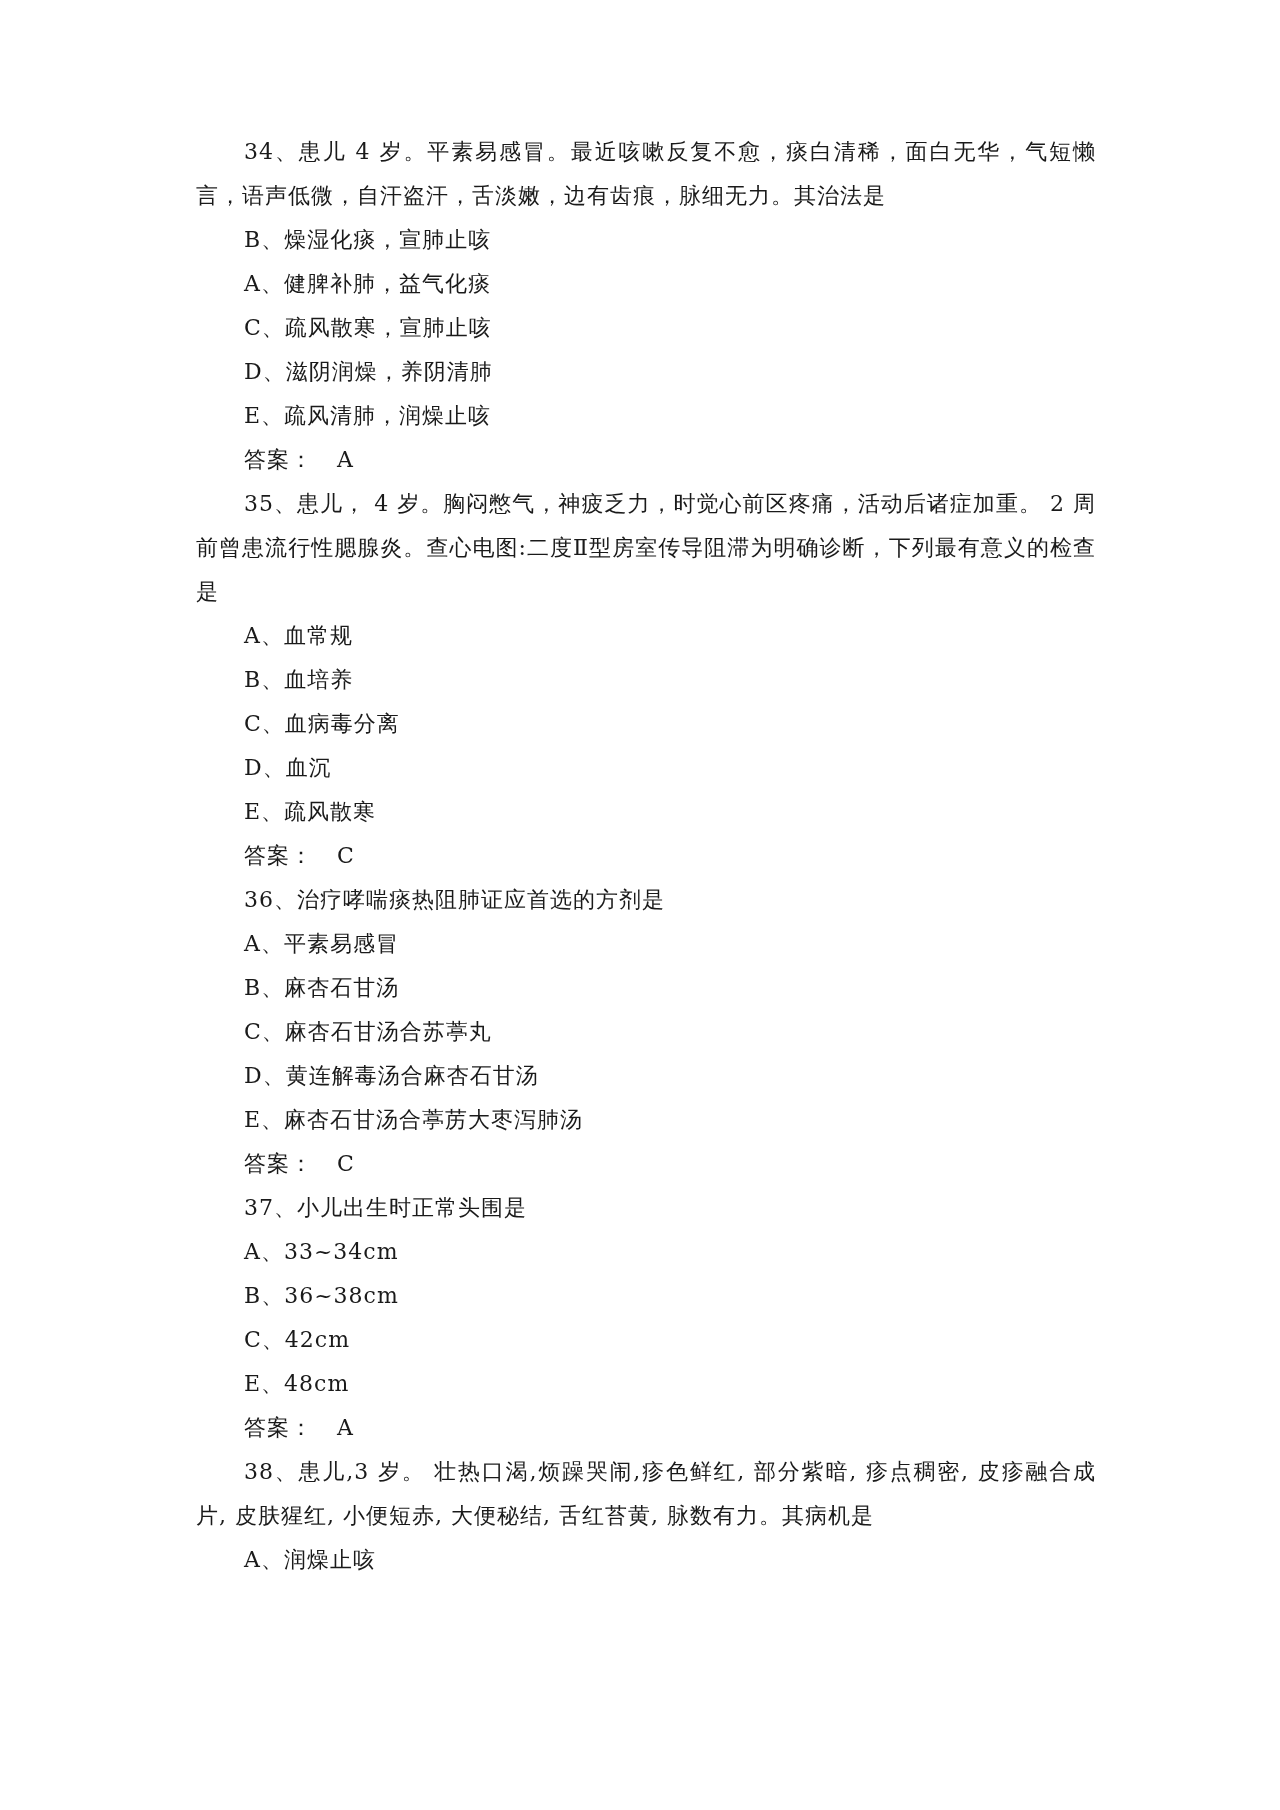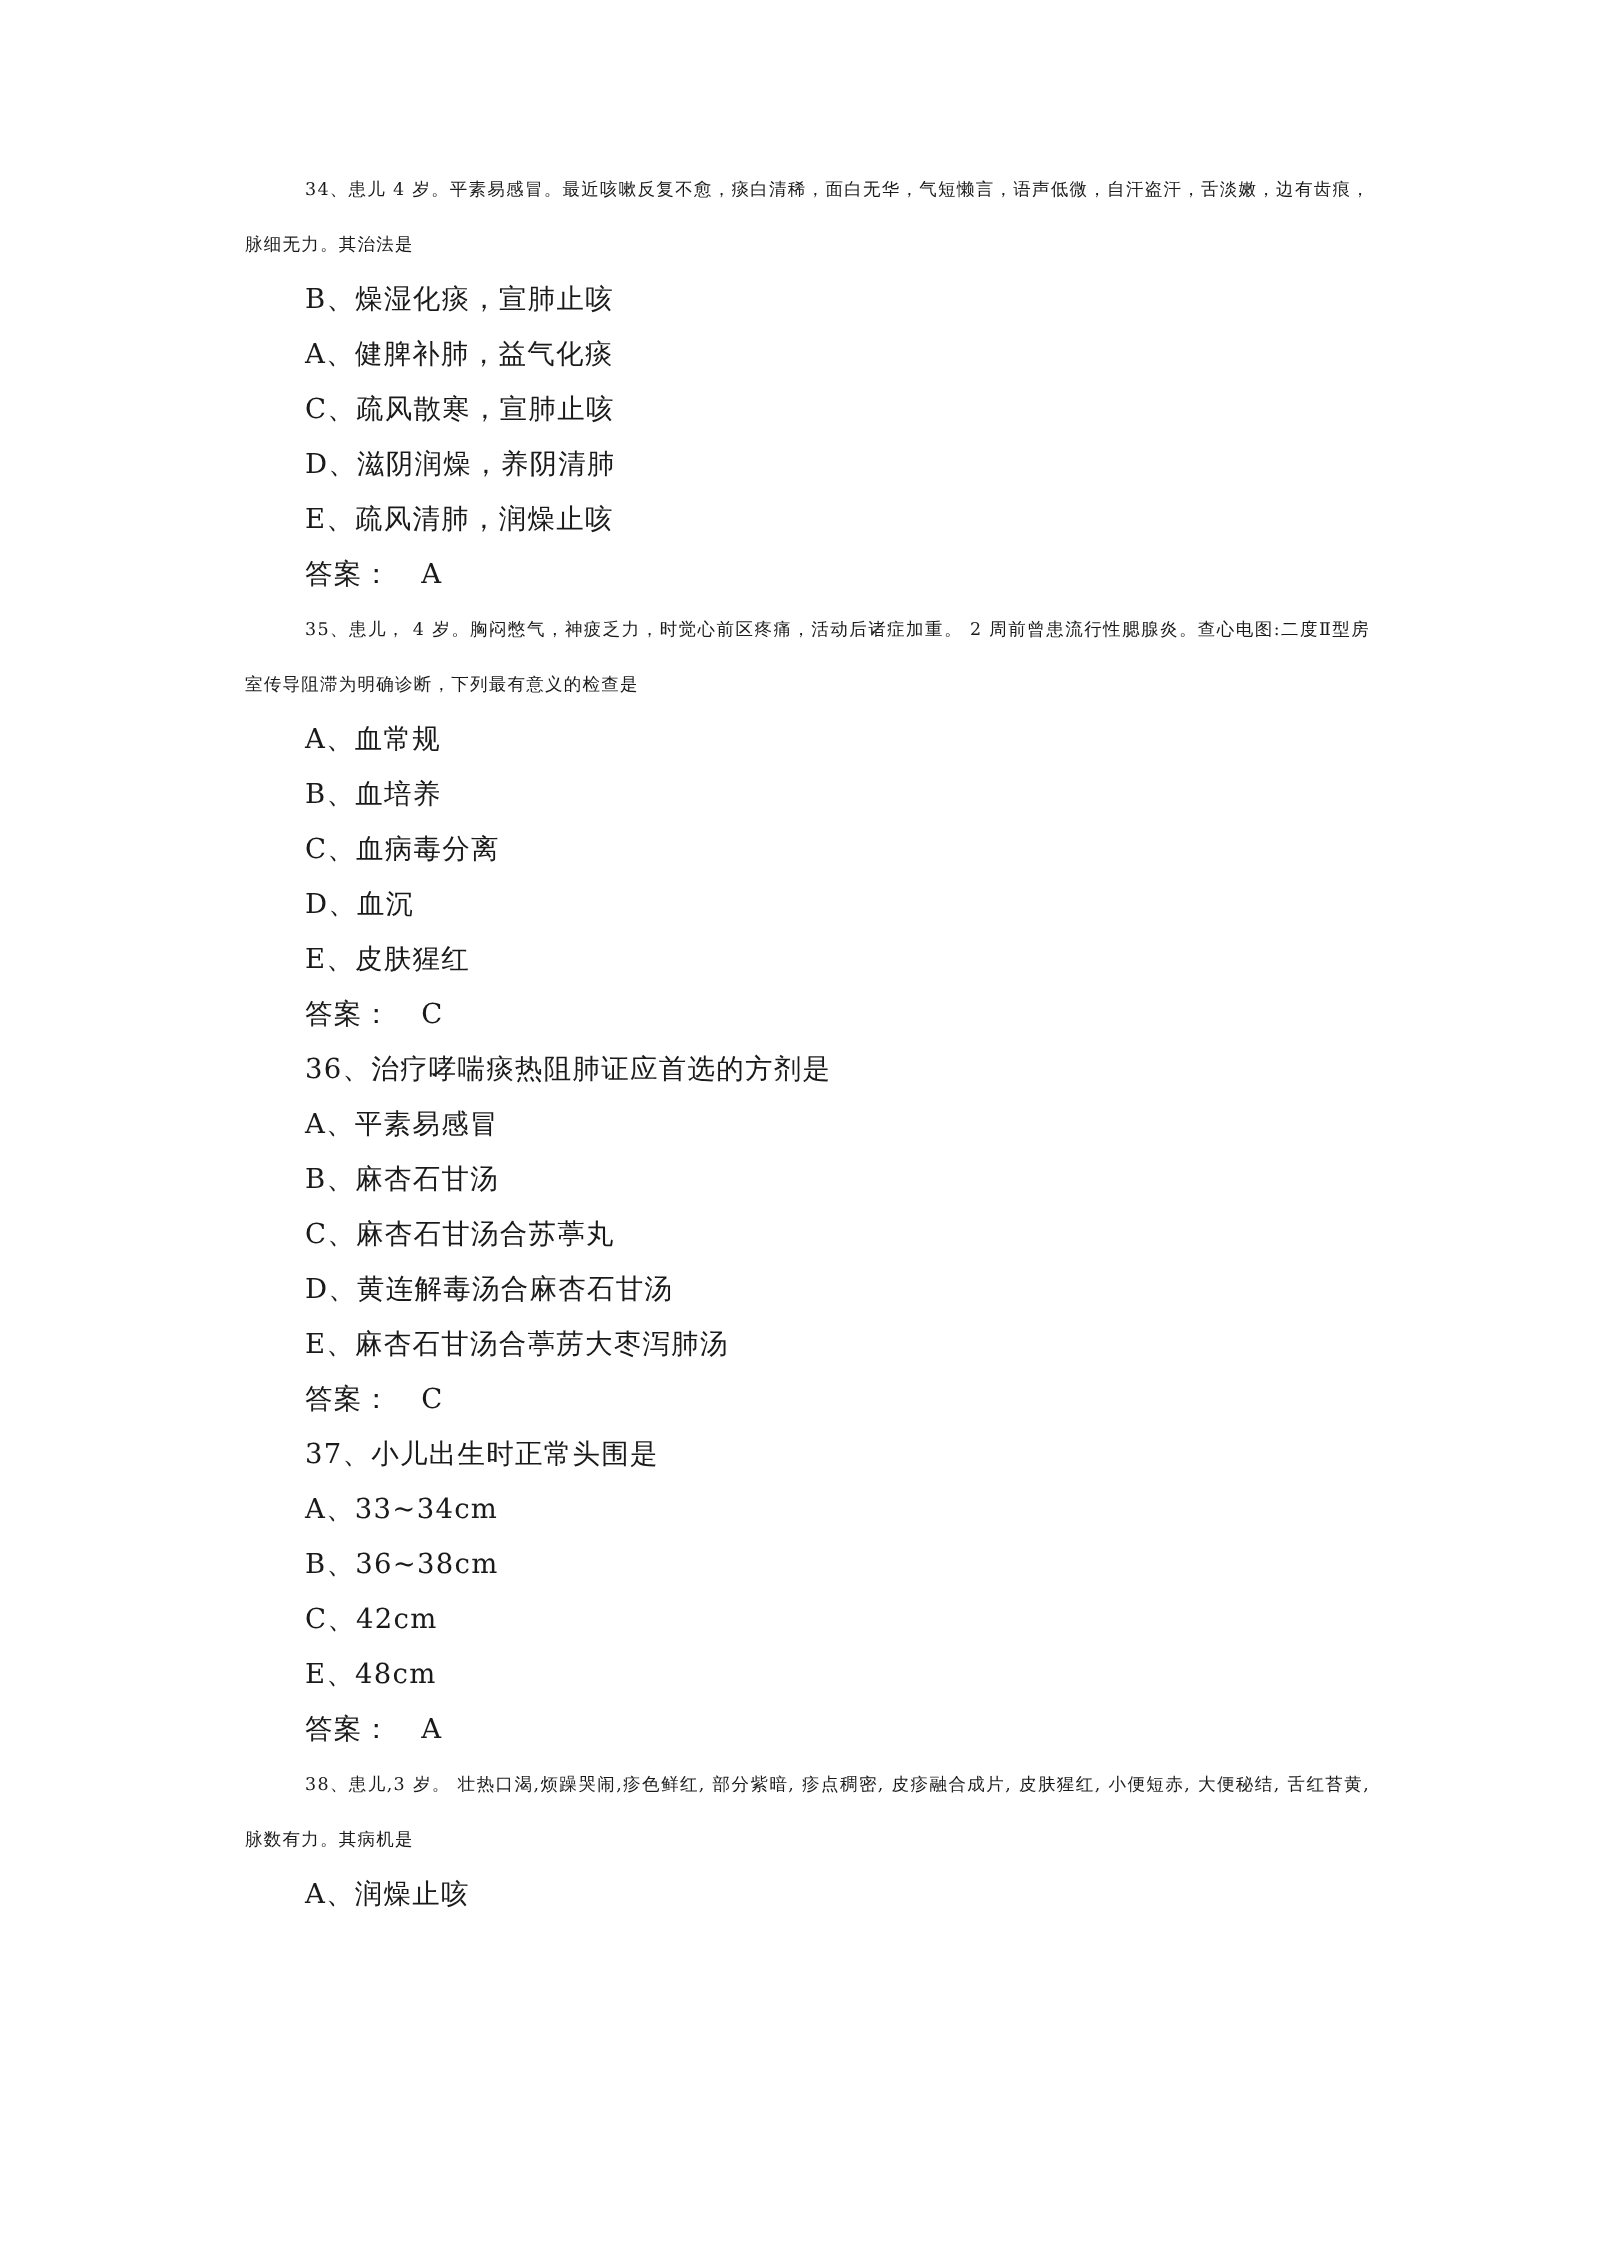--- a/index.html
+++ b/index.html
@@ -15,21 +15,21 @@
       font-family: "DejaVu Serif", "Liberation Serif", serif;
       color: #1a1a1a;
     }
     .page {
       position: absolute;
       left: 196px;
       top: 130px;
       width: 900px;
     }
     .para {
-      font-size: 14px;
+      font-size: 22px;
       line-height: 44px;
       margin: 0;
       text-indent: 48px;
       letter-spacing: 1px;
       text-align: justify;
     }
     .opt {
       font-size: 22px;
       line-height: 44px;
       margin: 0;
@@ -62,21 +62,21 @@
       <span class="lbl">答案：</span><span>A</span>
     </p>
   </div>
 
   <div class="question">
     <p class="para">35、患儿， 4 岁。胸闷憋气，神疲乏力，时觉心前区疼痛，活动后诸症加重。 2 周前曾患流行性腮腺炎。查心电图:二度Ⅱ型房室传导阻滞为明确诊断，下列最有意义的检查是</p>
     <p class="opt">A、血常规</p>
     <p class="opt">B、血培养</p>
     <p class="opt">C、血病毒分离</p>
     <p class="opt">D、血沉</p>
-    <p class="opt">E、皮肤猩红</p>
+    <p class="opt">E、疏风散寒</p>
     <p class="ans">
       <span class="lbl">答案：</span><span>C</span>
     </p>
   </div>
 
   <div class="question">
     <p class="opt">36、治疗哮喘痰热阻肺证应首选的方剂是</p>
     <p class="opt">A、平素易感冒</p>
     <p class="opt">B、麻杏石甘汤</p>
     <p class="opt">C、麻杏石甘汤合苏葶丸</p>

